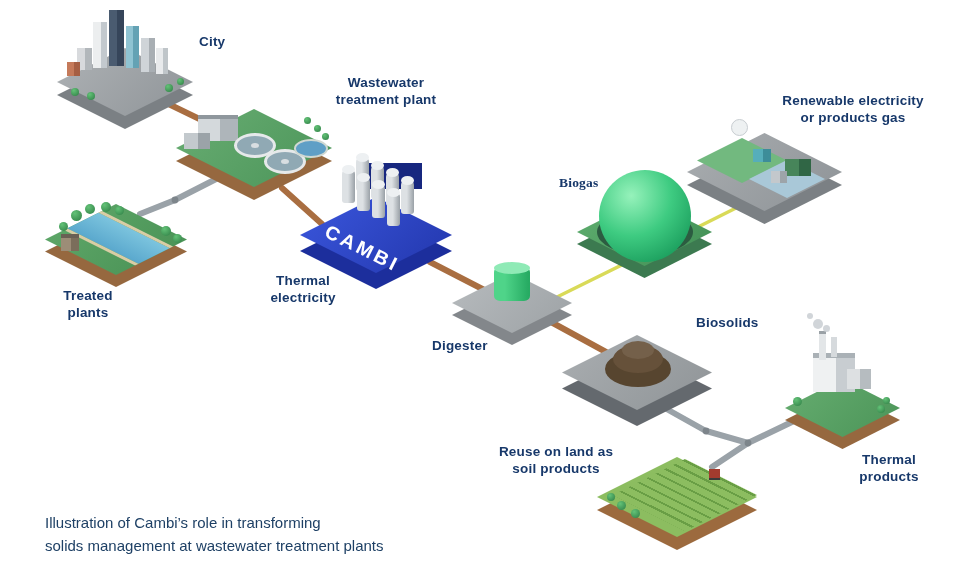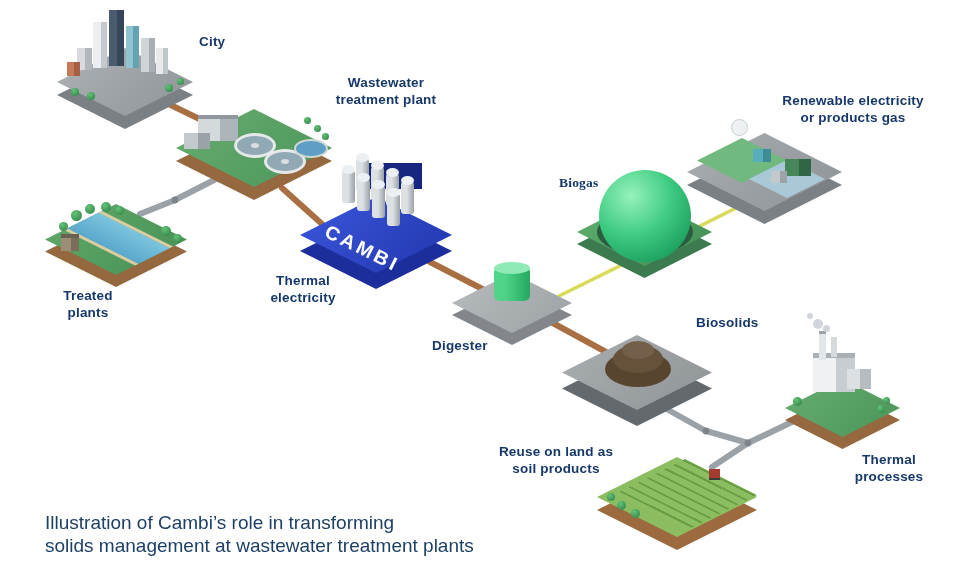--- a/index.html
+++ b/index.html
@@ -20,21 +20,21 @@
         background:linear-gradient(90deg,#4fd489 30%,#27ab63 95%);}
   .cyl::before{content:"";position:absolute;left:0;top:-5px;width:100%;height:12px;
         border-radius:50%;background:#8feab6;}
   .clar{position:absolute;border-radius:50%;background:#90a9b4;border:3px solid #e6e9ea;}
   .clar::after{content:"";position:absolute;left:50%;top:50%;width:8px;height:5px;
         margin:-2.5px 0 0 -4px;border-radius:50%;background:#d8dee1;}
   .lbl{position:absolute;font-weight:700;font-size:13.5px;line-height:17px;
        color:#17386a;letter-spacing:.2px;white-space:nowrap;}
   .lbl.center{transform:translateX(-50%);text-align:center;}
   .lbl span{display:block;}
-  .caption{position:absolute;font-weight:400;font-size:19px;line-height:23px;color:#1e4065;}
+  .caption{position:absolute;font-weight:400;font-size:15px;line-height:23px;color:#1e4065;}
   .logo{position:absolute;color:#ffffff;font-weight:700;font-size:20px;letter-spacing:3px;
         transform:rotate(26.5deg) scaleY(.95);transform-origin:left center;}
   .smoke{position:absolute;border-radius:50%;background:#c9ced2;opacity:.85;}
 </style>
 </head>
 <body>
 
 <div class="canvas">
 
   <svg class="pipes" width="975" height="581">
@@ -190,21 +190,21 @@
     <span>Renewable electricity</span>
     <span>or products gas</span>
   </div>
   <div class="lbl" style="left:696px;top:314px;">Biosolids</div>
   <div class="lbl center" style="left:556px;top:443px;">
     <span>Reuse on land as</span>
     <span>soil products</span>
   </div>
   <div class="lbl center" style="left:889px;top:451px;">
     <span>Thermal</span>
-    <span>processes</span>
+    <span>products</span>
   </div>
 
   <div class="caption" style="left:45px;top:511px;">
     <span style="display:block;">Illustration of Cambi’s role in transforming</span>
     <span style="display:block;">solids management at wastewater treatment plants</span>
   </div>
 
 </div>
 
 </body></html>

